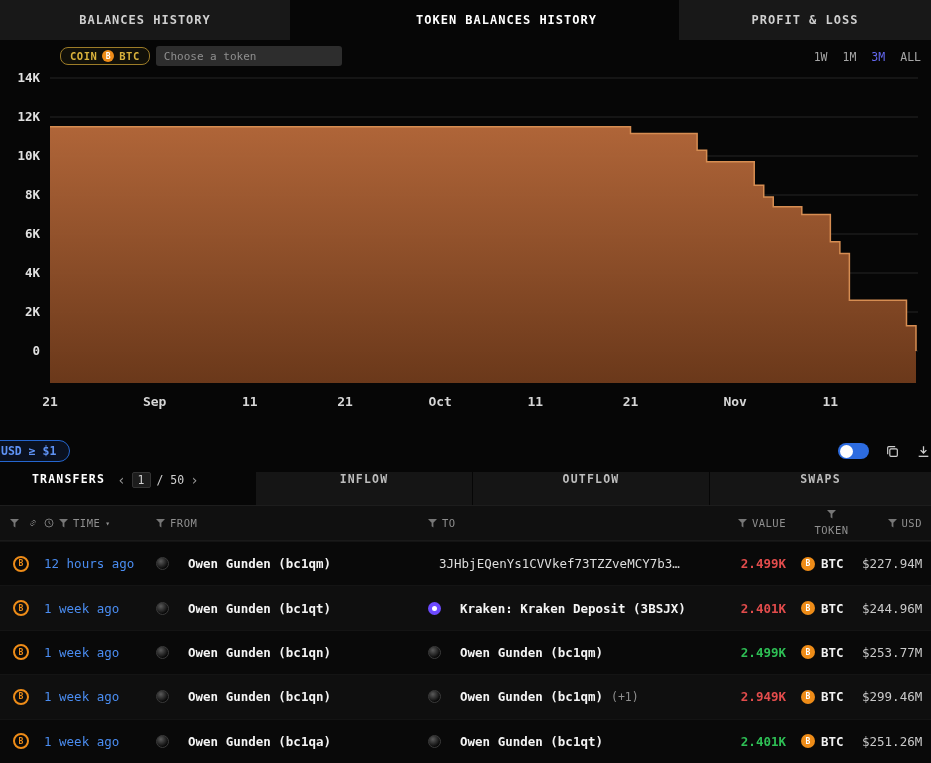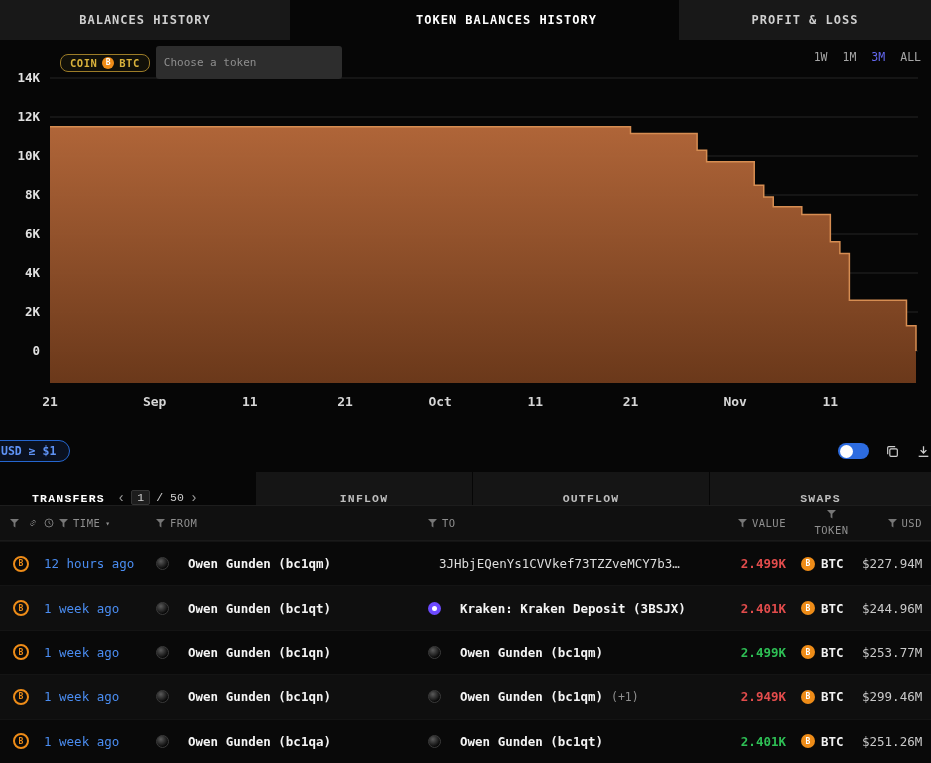--- a/index.html
+++ b/index.html
@@ -15,42 +15,42 @@
 
   
   .chart-section{position:relative;height:390px;}
   #chart-svg{position:absolute;left:0;top:0;}
   .chart-controls{position:absolute;top:6px;left:60px;display:flex;gap:6px;align-items:center;z-index:2;}
   .coin-badge{display:flex;align-items:center;gap:5px;border:1px solid #9c7c28;background:#111009;
     color:#d9b23c;font-size:10.5px;font-weight:700;letter-spacing:.5px;border-radius:8px;
     padding:2px 9px;cursor:pointer;}
   .btc-mini{width:12px;height:12px;border-radius:50%;background:var(--btc,#ee8c18);color:#fff;
     font-size:8px;font-weight:700;display:flex;align-items:center;justify-content:center;}
-  .token-input{background:#2d2d2d;border:none;border-radius:3px;height:33px;width:186px;
+  .token-input{background:#2d2d2d;border:none;border-radius:3px;height:20px;width:186px;
     font-size:11px;color:#cfcfcf;padding:0 8px;outline:none;
     font-family:"DejaVu Sans Mono","Liberation Mono",monospace;}
   .token-input::placeholder{color:#8f8f8f;}
   .ranges{position:absolute;top:10px;right:10px;display:flex;gap:15px;z-index:2;
     font-size:11.5px;font-weight:400;color:#a6a6a6;}
   .ranges span{cursor:pointer;}
   .ranges .sel{color:#6468f0;}
 
   
   .filter-row{height:42px;display:flex;align-items:center;justify-content:space-between;}
   .usd-pill{margin-left:-13px;border:1px solid #2566cf;color:#5f93f5;background:#0a1120;
     border-radius:11px;padding:3px 13px;font-size:11.5px;font-weight:600;cursor:pointer;}
   .tools{display:flex;align-items:center;gap:16px;}
   .toggle{width:31px;height:16px;border-radius:9px;background:#2d6ce0;position:relative;cursor:pointer;}
   .toggle .knob{position:absolute;left:2px;top:1.5px;width:13px;height:13px;border-radius:50%;background:#fff;}
   .tool-icon{cursor:pointer;display:flex;}
 
   
   .table-tabs{display:flex;height:33px;}
-  .tsec{display:flex;align-items:flex-end;justify-content:center;background:#151515;color:#bdbdbd;
-    font-size:11.5px;font-weight:600;letter-spacing:1.2px;cursor:pointer;font-family:Liberation Mono, monospace;}
+  .tsec{display:flex;align-items:flex-start;justify-content:center;background:#151515;color:#bdbdbd;
+    font-size:11.5px;font-weight:600;letter-spacing:1.2px;cursor:pointer;}
   .tsec+.tsec{border-left:1px solid #060606;}
   .tsec.s1{width:255px;}.tsec.s2{width:217px;}.tsec.s3{width:237px;}.tsec.s4{flex:1;}
   .tsec.active{background:#060606;color:#fff;justify-content:flex-start;padding-left:32px;gap:12px;}
   .pager{display:flex;align-items:center;gap:6px;font-weight:400;letter-spacing:0;color:#cfcfcf;font-size:12px;}
   .pg-btn{cursor:pointer;color:#9a9a9a;font-size:14px;line-height:1;}
   .pg-cur{background:#1d1d1d;border:1px solid #343434;border-radius:2px;padding:0 5px;font-size:11.5px;}
   .pg-total{color:#cfcfcf;font-size:11.5px;}
 
   
   .grid-cols{display:grid;grid-template-columns:44px 112px 272px 296px 62px 76px 1fr;align-items:center;}

